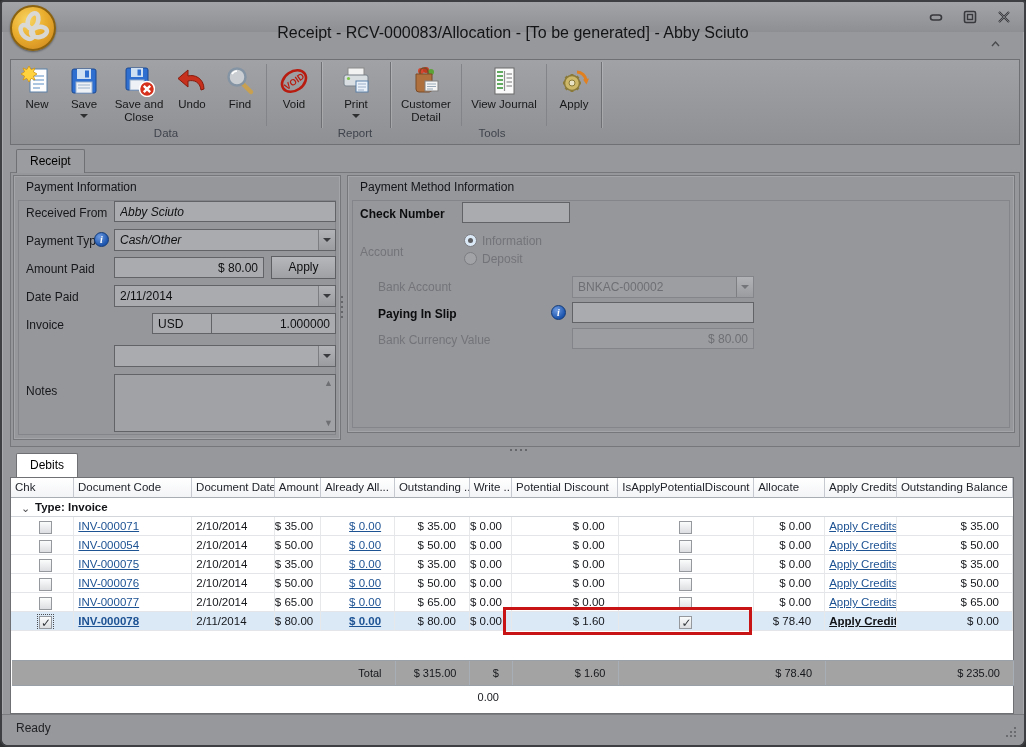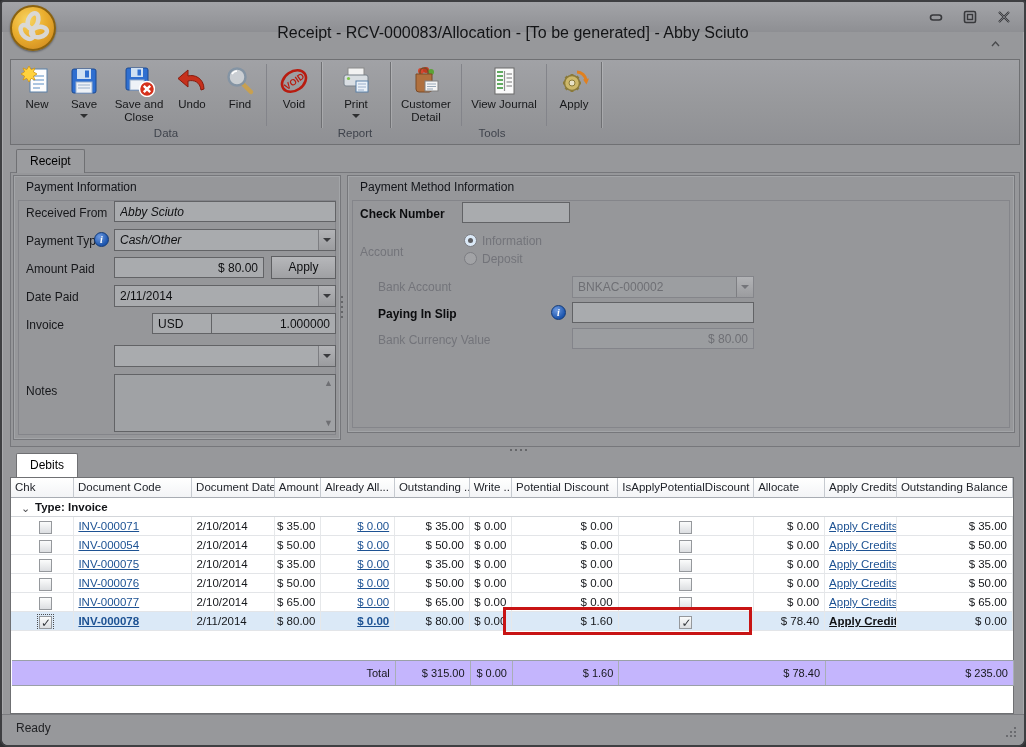--- a/index.html
+++ b/index.html
@@ -100,21 +100,21 @@
 
   
   .grid-wrap { position:absolute; left:8px; top:475px; width:1004px; height:237px;
                background:#ffffff; border:1px solid #6f7073; }
   .grow { display:flex; width:1002px; }
   .hcell { height:20px; line-height:19px; background:linear-gradient(#ffffff,#f3f4f6);
            border-right:1px solid #c6cad0; border-bottom:1px solid #a8acb3;
            font-size:11.5px; color:#22252b; padding-left:4px; overflow:hidden; white-space:nowrap; }
   .cell { height:19px; line-height:18px; border-right:1px solid #e6e8ea; border-bottom:1px solid #e3e5e8;
           font-size:11.5px; color:#15171b; overflow:hidden; white-space:nowrap; }
-  .money { text-align:right; padding-right:5px; }
+  .money { text-align:right; padding-right:13px; }
   .txt { padding-left:4px; }
   .w-chk{width:64px}.w-code{width:120px}.w-date{width:84px}.w-amt{width:47px}
   .w-already{width:75px}.w-out{width:76px}.w-write{width:43px}.w-pot{width:108px}
   .w-isap{width:138px}.w-alloc{width:72px}.w-apcr{width:73px}.w-bal{width:118px}
   .group-row { height:19px; line-height:18px; border-bottom:1px solid #d3d6da; font-size:11.5px;
                font-weight:bold; color:#121418; padding-left:24px; position:relative; width:1002px; }
   .group-chevron { position:absolute; left:10px; top:1px; font-weight:normal; color:#4c4d50; font-size:11px; }
   .sel { background:#dbe9f7; }
   .lnk { color:#1d5293; text-decoration:underline; }
   .cb { display:inline-block; width:13px; height:13px; border:1px solid #95989c;
@@ -123,21 +123,21 @@
   .cb.focus { outline:1px dotted #4a4b4e; outline-offset:1px; }
   .chk-pad { padding-left:28px; }
   .isap-center { text-align:center; }
   .bold { font-weight:bold; }
   .black-link { color:#101114; font-weight:bold; text-decoration:underline; }
 
   .red-box { position:absolute; left:501px; top:605px; width:249px; height:28px;
              border:3px solid #c81414; z-index:6; }
 
   .total-row { position:absolute; left:1px; top:182px; width:1002px; height:26px;
-               background:#c4b5fd; border-top:1px solid #9aa0a8; border-bottom:1px solid #9aa0a8;
+               background:#a3a3a3; border-top:1px solid #9aa0a8; border-bottom:1px solid #9aa0a8;
                display:flex; align-items:stretch; }
   .tcell { height:24px; line-height:24px; font-size:11px; color:#15171b; }
   .tcell.vb { border-right:1px solid #a8aeb6; }
 
   
   .statusbar { position:absolute; left:0; bottom:0; width:100%; height:31px; background:#97989b;
                border-top:1px solid #7b7c80; }
   .status-text { position:absolute; left:14px; top:6px; font-size:12px; color:#212225; }
   .grip { position:absolute; right:6px; bottom:6px; width:12px; height:12px; }
   .grip i { position:absolute; width:2px; height:2px; background:#6a6b6f; }

